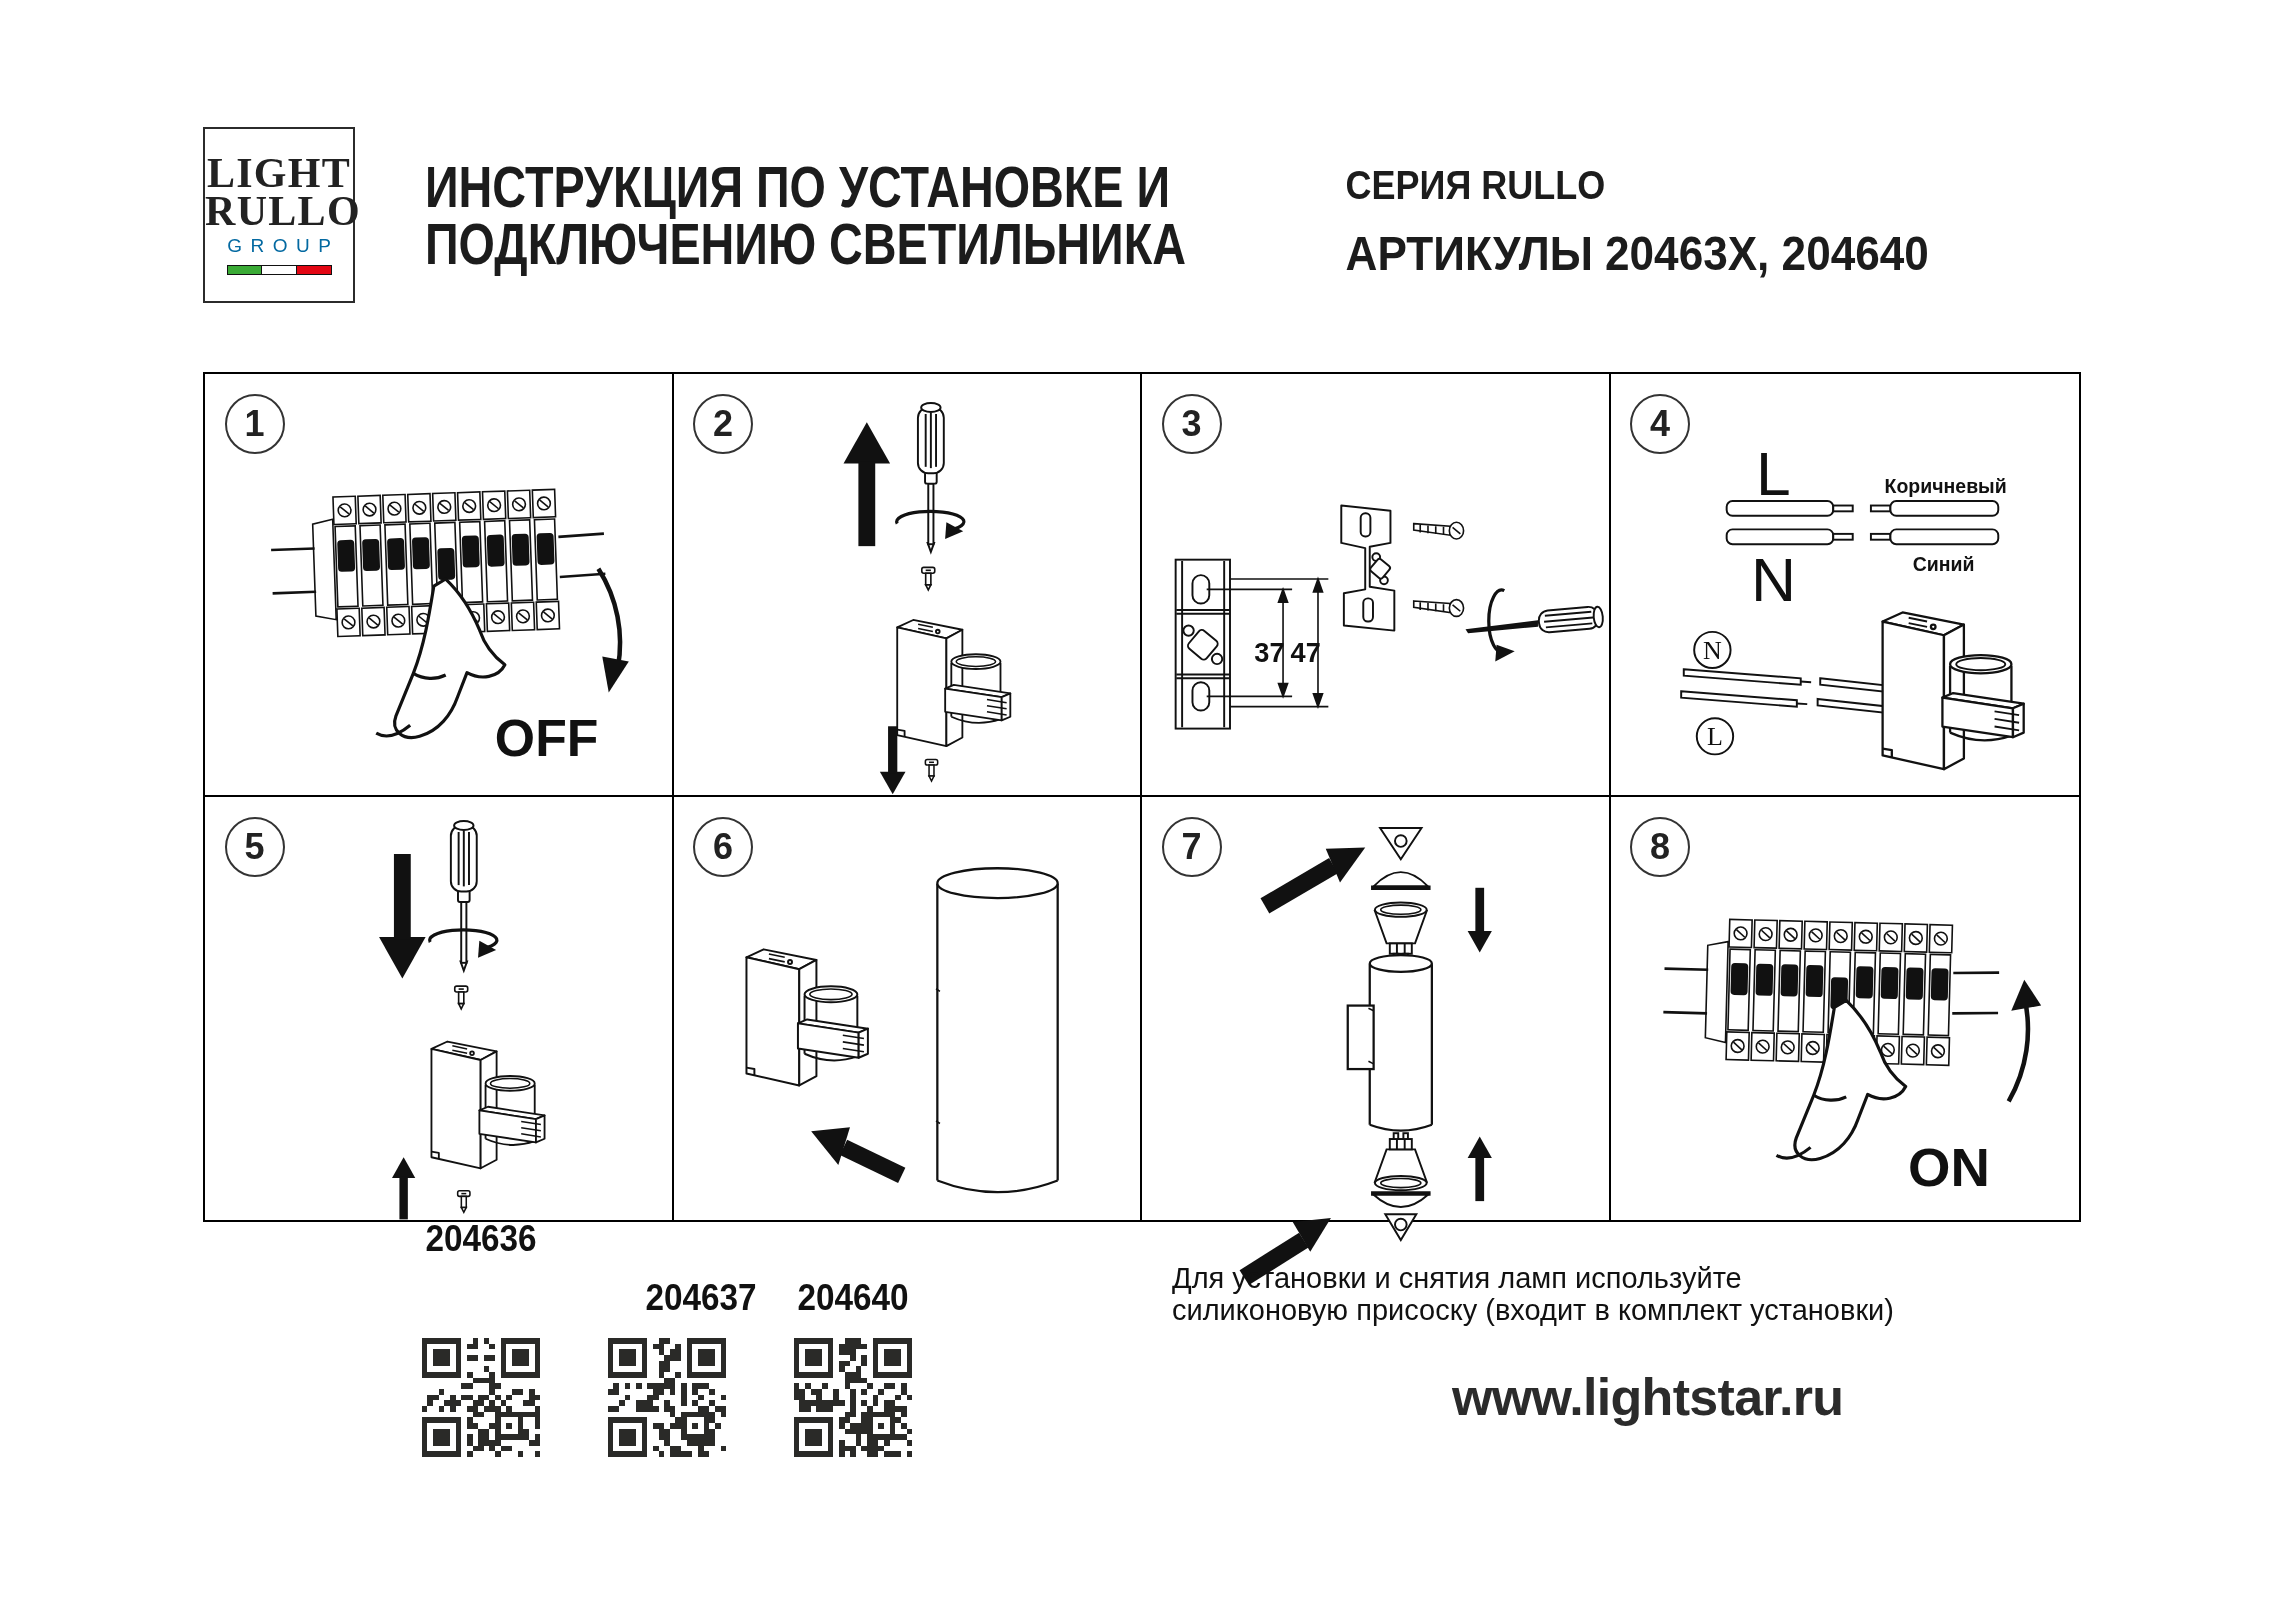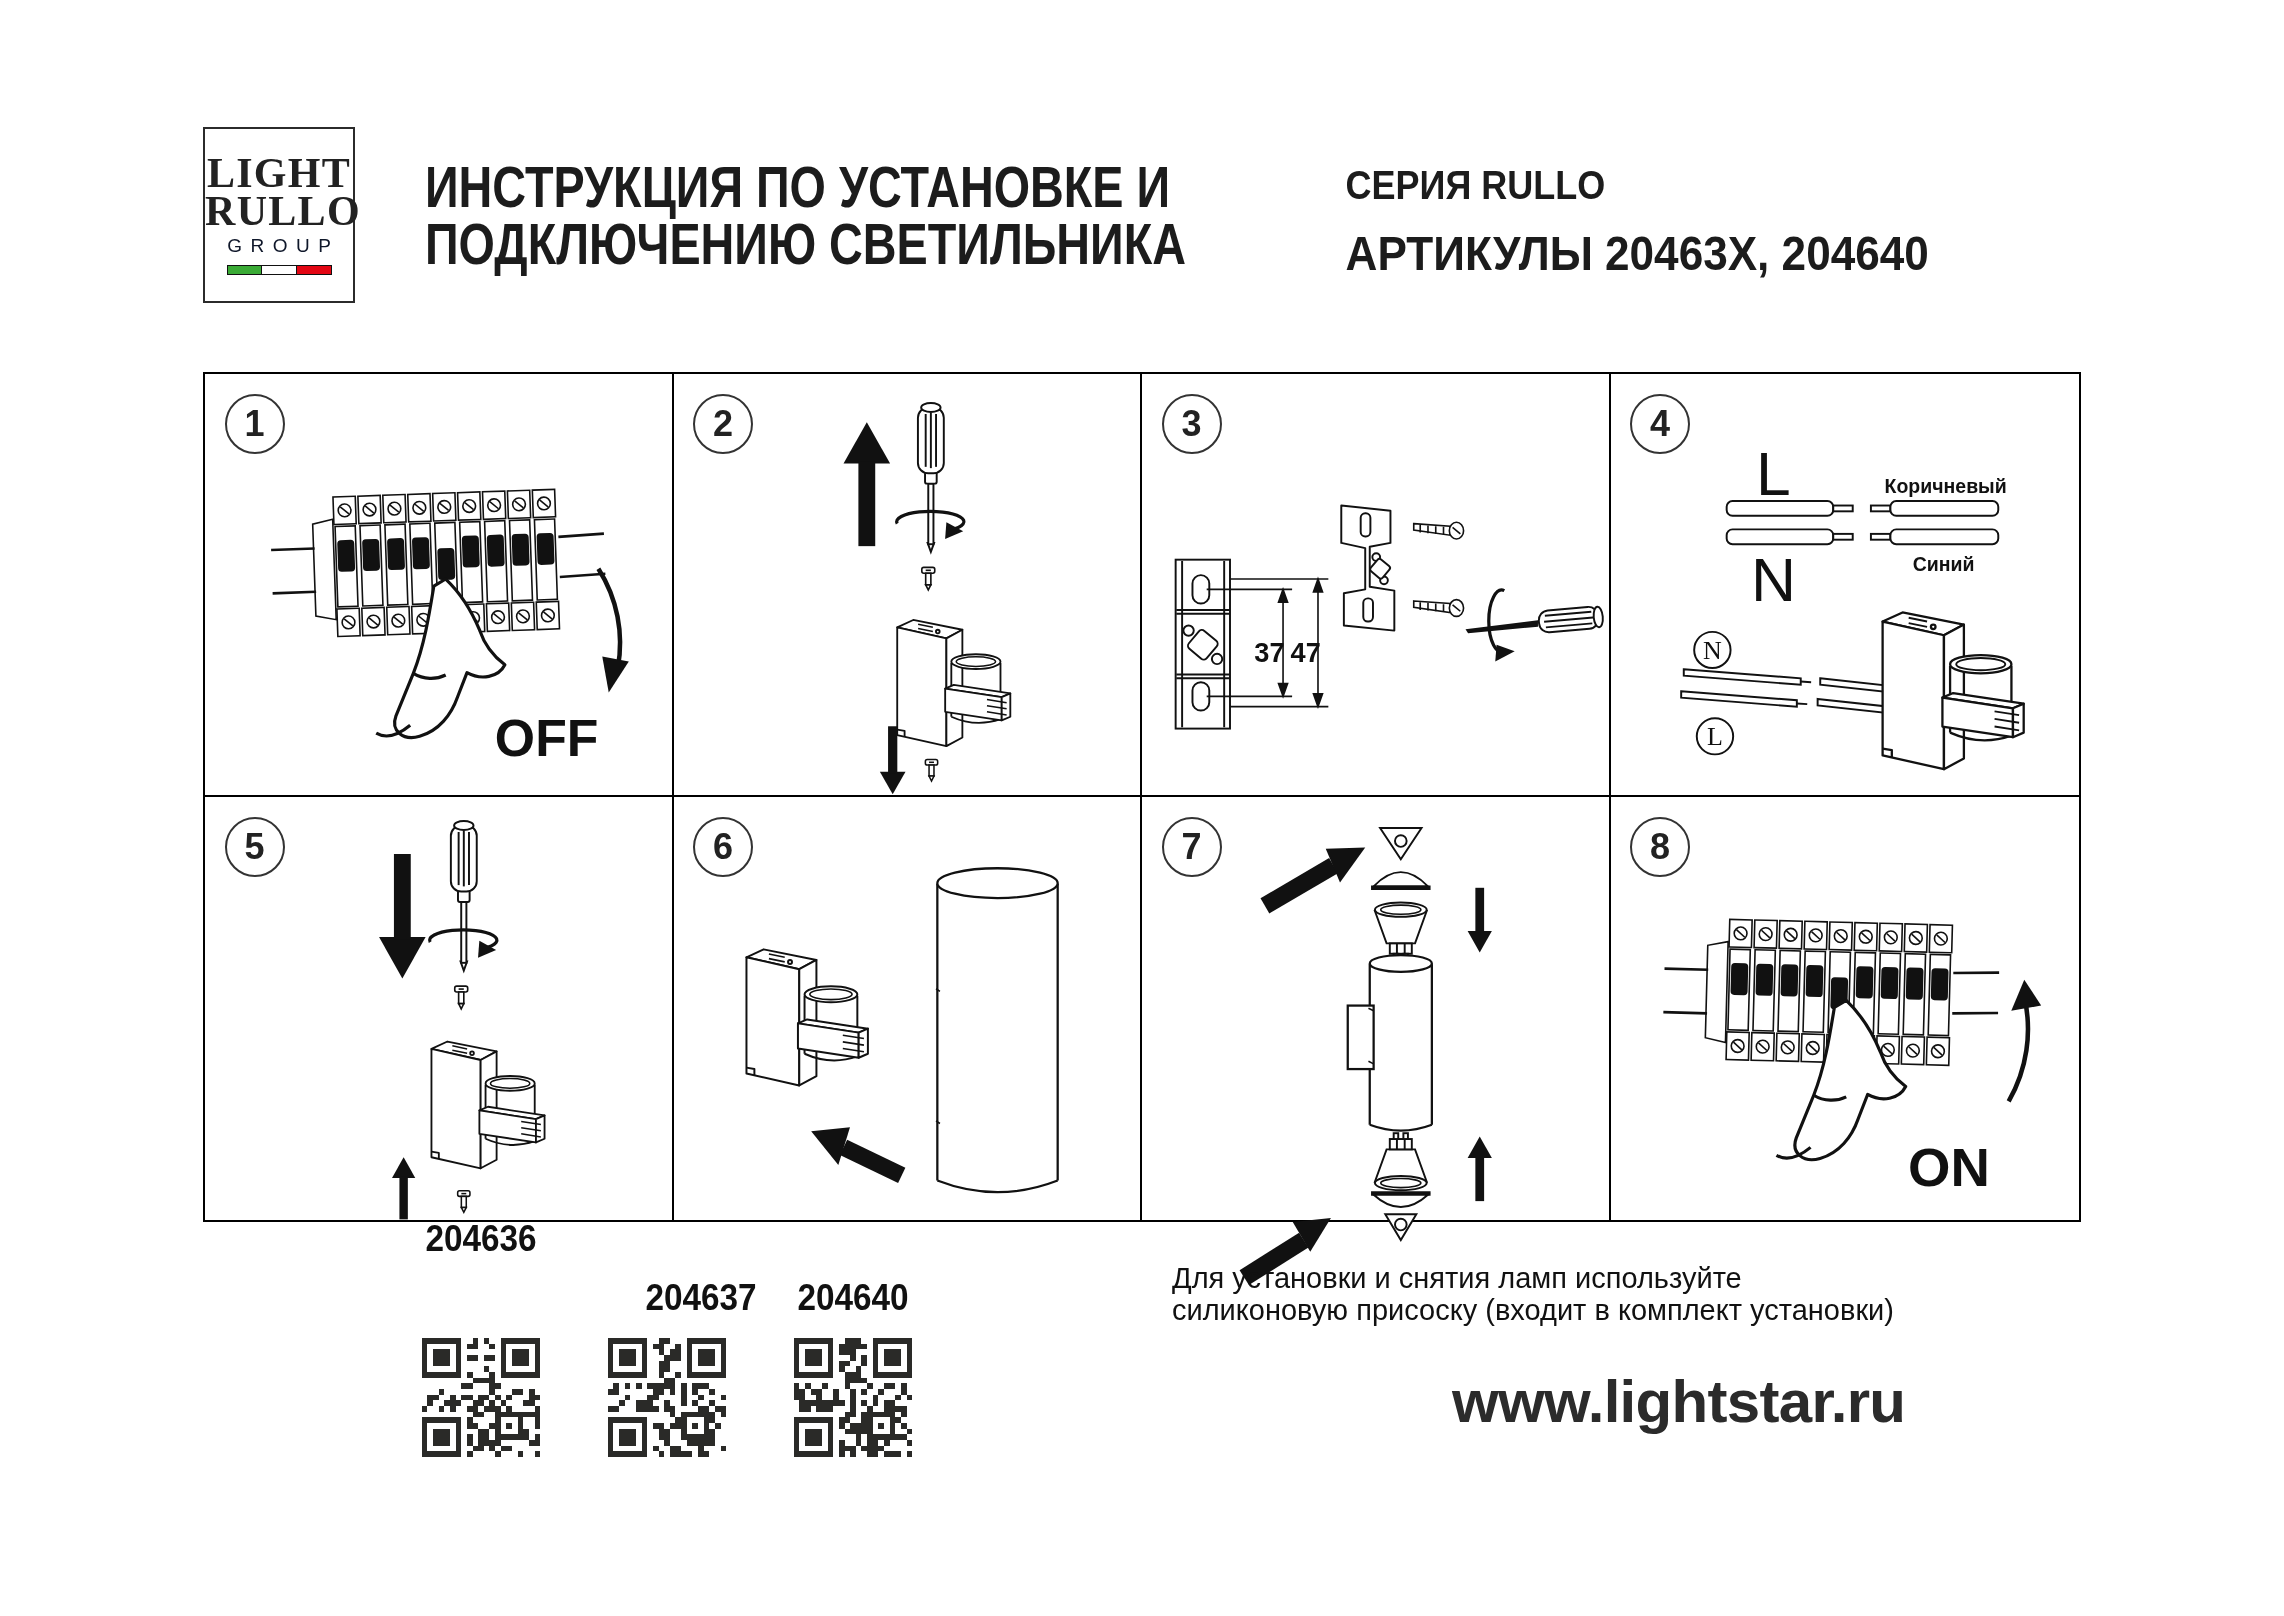--- a/index.html
+++ b/index.html
@@ -5,21 +5,21 @@
   html,body{margin:0;padding:0;background:#fff;}
   .page{position:relative;width:2284px;height:1616px;background:#fff;overflow:hidden;
         font-family:"Liberation Sans",sans-serif;color:#111;}
   
   .logo-box{position:absolute;left:203px;top:127px;width:152px;height:176px;
             border:2px solid #2b2b2b;box-sizing:border-box;text-align:center;}
   .logo-l1,.logo-l2{font-family:"Liberation Serif",serif;font-weight:bold;font-size:42px;
             line-height:38px;letter-spacing:1.3px;color:#222;}
   .logo-l1{margin-top:25px;}
   .logo-l3{font-family:"Liberation Sans",sans-serif;font-size:19px;letter-spacing:8.5px;
-            color:#0f172a;margin-top:5.2px;text-indent:8.5px;}
+            color:#0369a1;margin-top:5.2px;text-indent:8.5px;}
   .logo-flag{width:103px;height:8.5px;margin:7.8px auto 0 auto;display:flex;border:1.3px solid #111;}
   .logo-flag span{flex:1;border-right:1.3px solid #111;}
   .logo-flag span:last-child{border-right:none;}
   .title-block{position:absolute;left:425px;top:159px;transform:scaleX(0.82);transform-origin:left top;
             font-weight:bold;font-size:57px;line-height:57px;letter-spacing:0px;color:#1c1c1c;white-space:nowrap;}
   .head-right{position:absolute;left:1315px;top:163px;width:612px;text-align:left;color:#1c1c1c;}
   .series{font-weight:bold;font-size:40px;transform:scaleX(0.9);transform-origin:center top;}
   .articles{font-weight:bold;font-size:49px;margin-top:17px;transform:scaleX(0.9);transform-origin:center top;white-space:nowrap;}
   
   .grid{position:absolute;left:203px;top:372px;width:1878px;height:850px;
@@ -32,21 +32,21 @@
   .badge{position:absolute;left:19.5px;top:19.5px;width:56px;height:56px;border:2px solid #333;
          border-radius:50%;display:flex;align-items:center;justify-content:center;
          font-size:36px;font-weight:bold;color:#222;background:#fff;z-index:2;}
   svg text{font-family:"Liberation Sans",sans-serif;fill:#111;}
   .serifT{font-family:"Liberation Serif",serif;}
   
   .art-col{position:absolute;width:130px;text-align:center;}
   .art-label{font-size:37px;font-weight:bold;transform:scaleX(0.9);transform-origin:center top;white-space:nowrap;}
   .qr{position:absolute;width:130px;height:133px;}
   .note{position:absolute;left:1172px;top:1262px;font-size:29px;line-height:32px;color:#111;}
-  .site{position:absolute;left:1452px;top:1367px;font-size:60px;font-weight:bold;color:#2b2b2b;letter-spacing:-0.7px;}
+  .site{position:absolute;left:1452px;top:1367px;font-size:52px;font-weight:bold;color:#2b2b2b;letter-spacing:-0.7px;}
 </style>
 </head>
 <body>
 
 <svg width="0" height="0" style="position:absolute" aria-hidden="true">
 <defs>
   <g id="arrow-v" fill="#111" stroke="none">
     <polygon points="-36,64 0,0 36,64"></polygon>
     <rect x="-13" y="60" width="26" height="132"></rect>
   </g>

